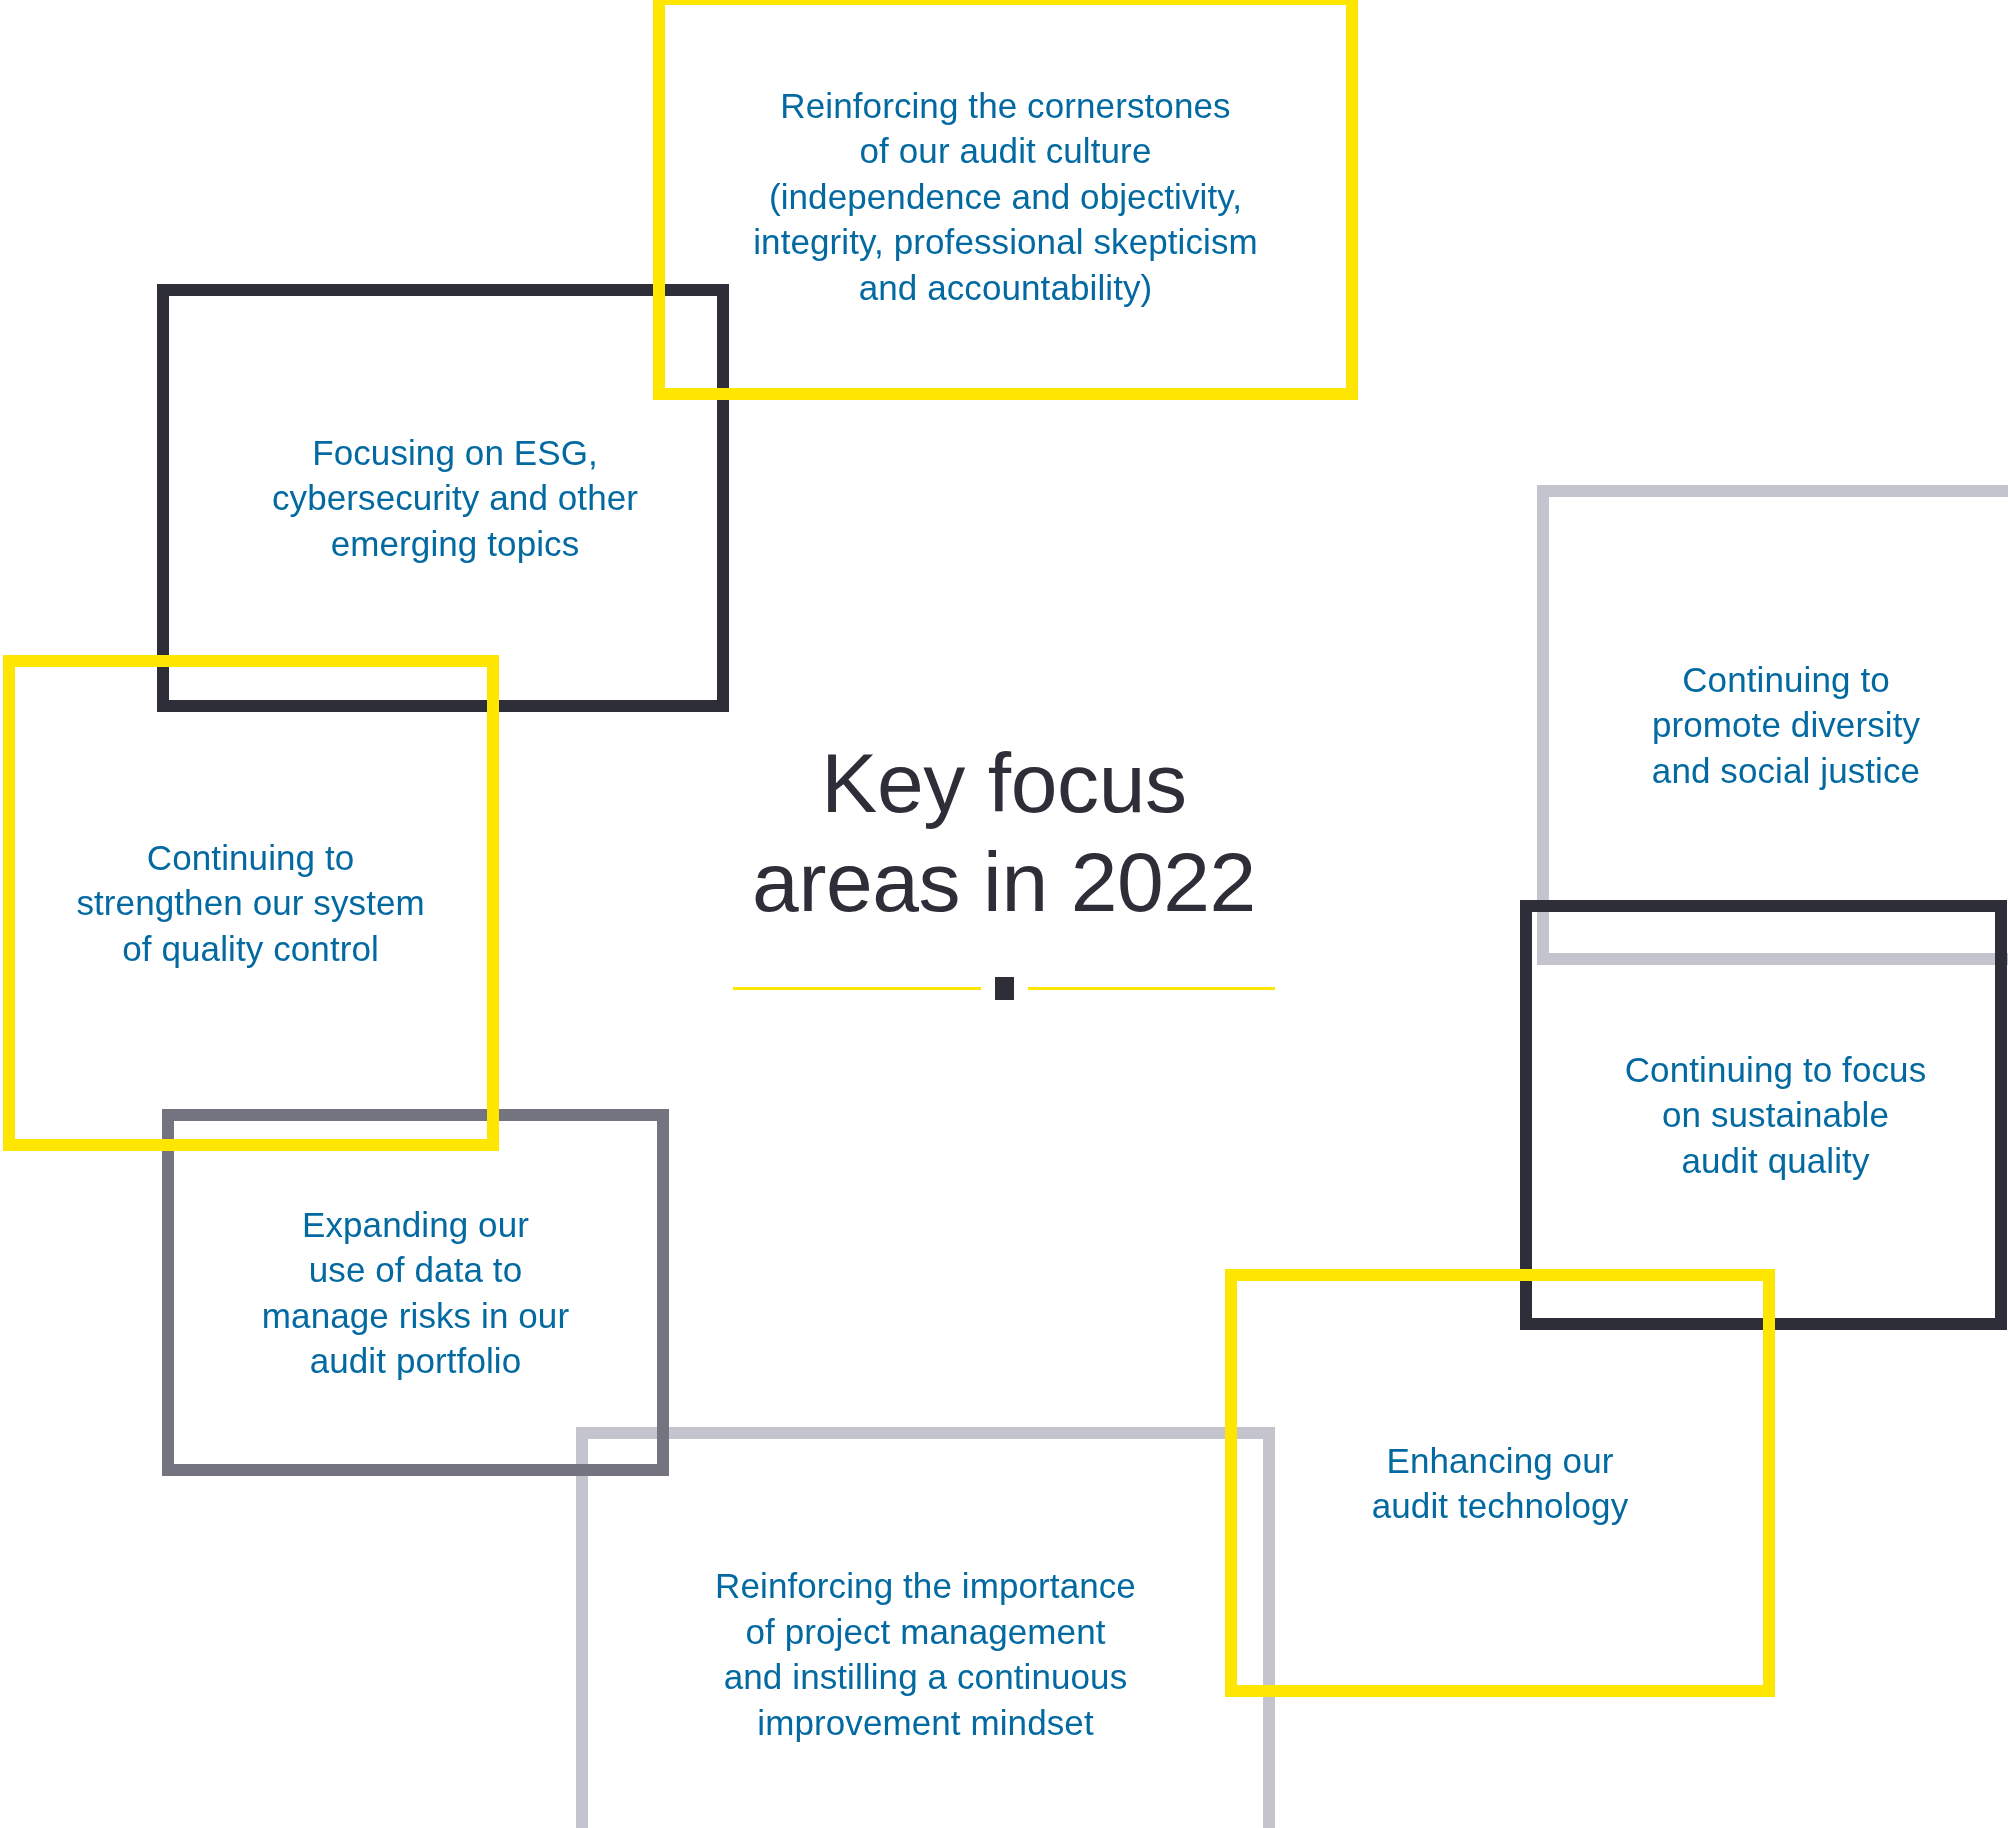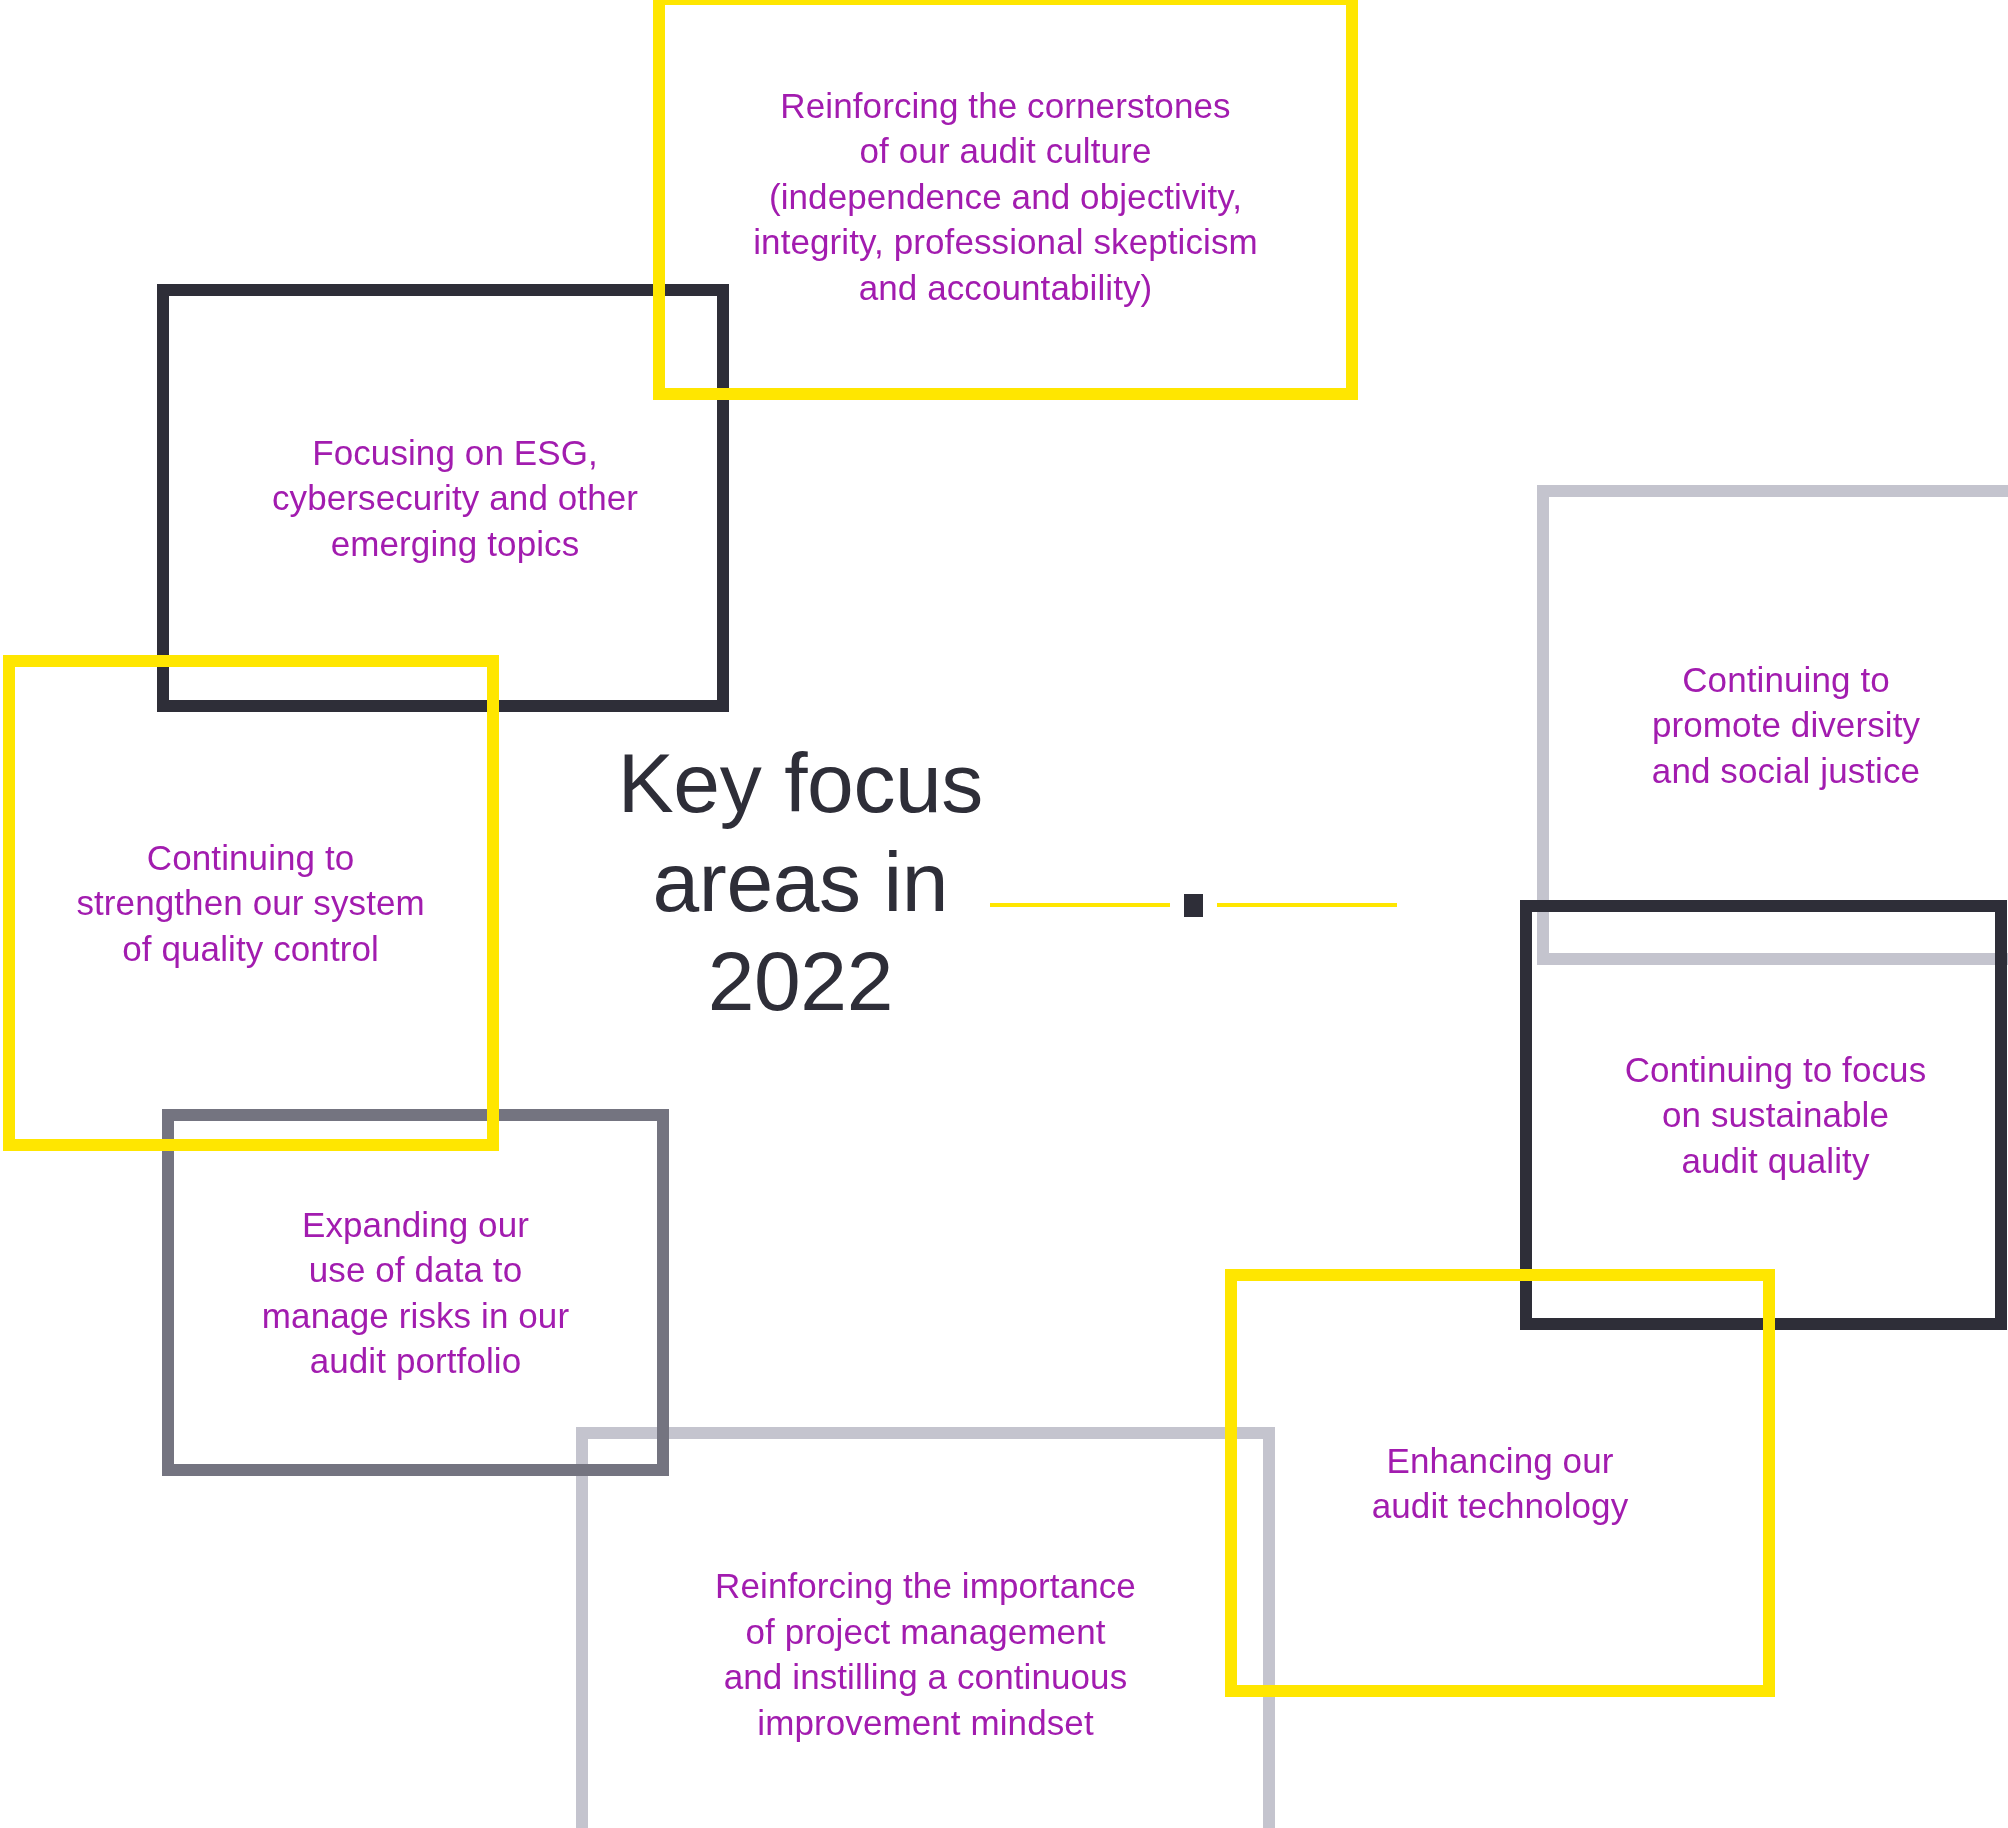--- a/index.html
+++ b/index.html
@@ -20,42 +20,42 @@
   .focus-box {
     position: absolute;
     box-sizing: border-box;
     display: flex;
     align-items: center;
     justify-content: center;
     background: transparent;
   }
   .focus-box .box-text {
     text-align: center;
-    color: #a21caf;
+    color: #0369a1;
     font-size: 35px;
     line-height: 1.30;
     font-weight: 400;
     letter-spacing: 0.1px;
     white-space: pre-line;
     padding: 0 15.7px;
   }
   
   .b-yellow   { border: 12.2px solid #ffe600; }
   .b-dark     { border: 12.2px solid #2e2e38; padding-left: 24px; }
   .b-gray     { border: 12.2px solid #747480; }
   .b-ltgray   { border: 12.2px solid #c4c4ce; }
 
   
   #center-title {
     position: absolute;
     left: 611px;
     top: 734px;
     width: 786px;
     display: flex;
-    flex-direction: row;
+    flex-direction: column;
     align-items: center;
     z-index: 40;
   }
   #center-title .title-text {
     font-size: 84px;
     line-height: 1.18;
     color: #2e2e38;
     text-align: center;
     font-weight: 400;
     letter-spacing: -0.4px;

